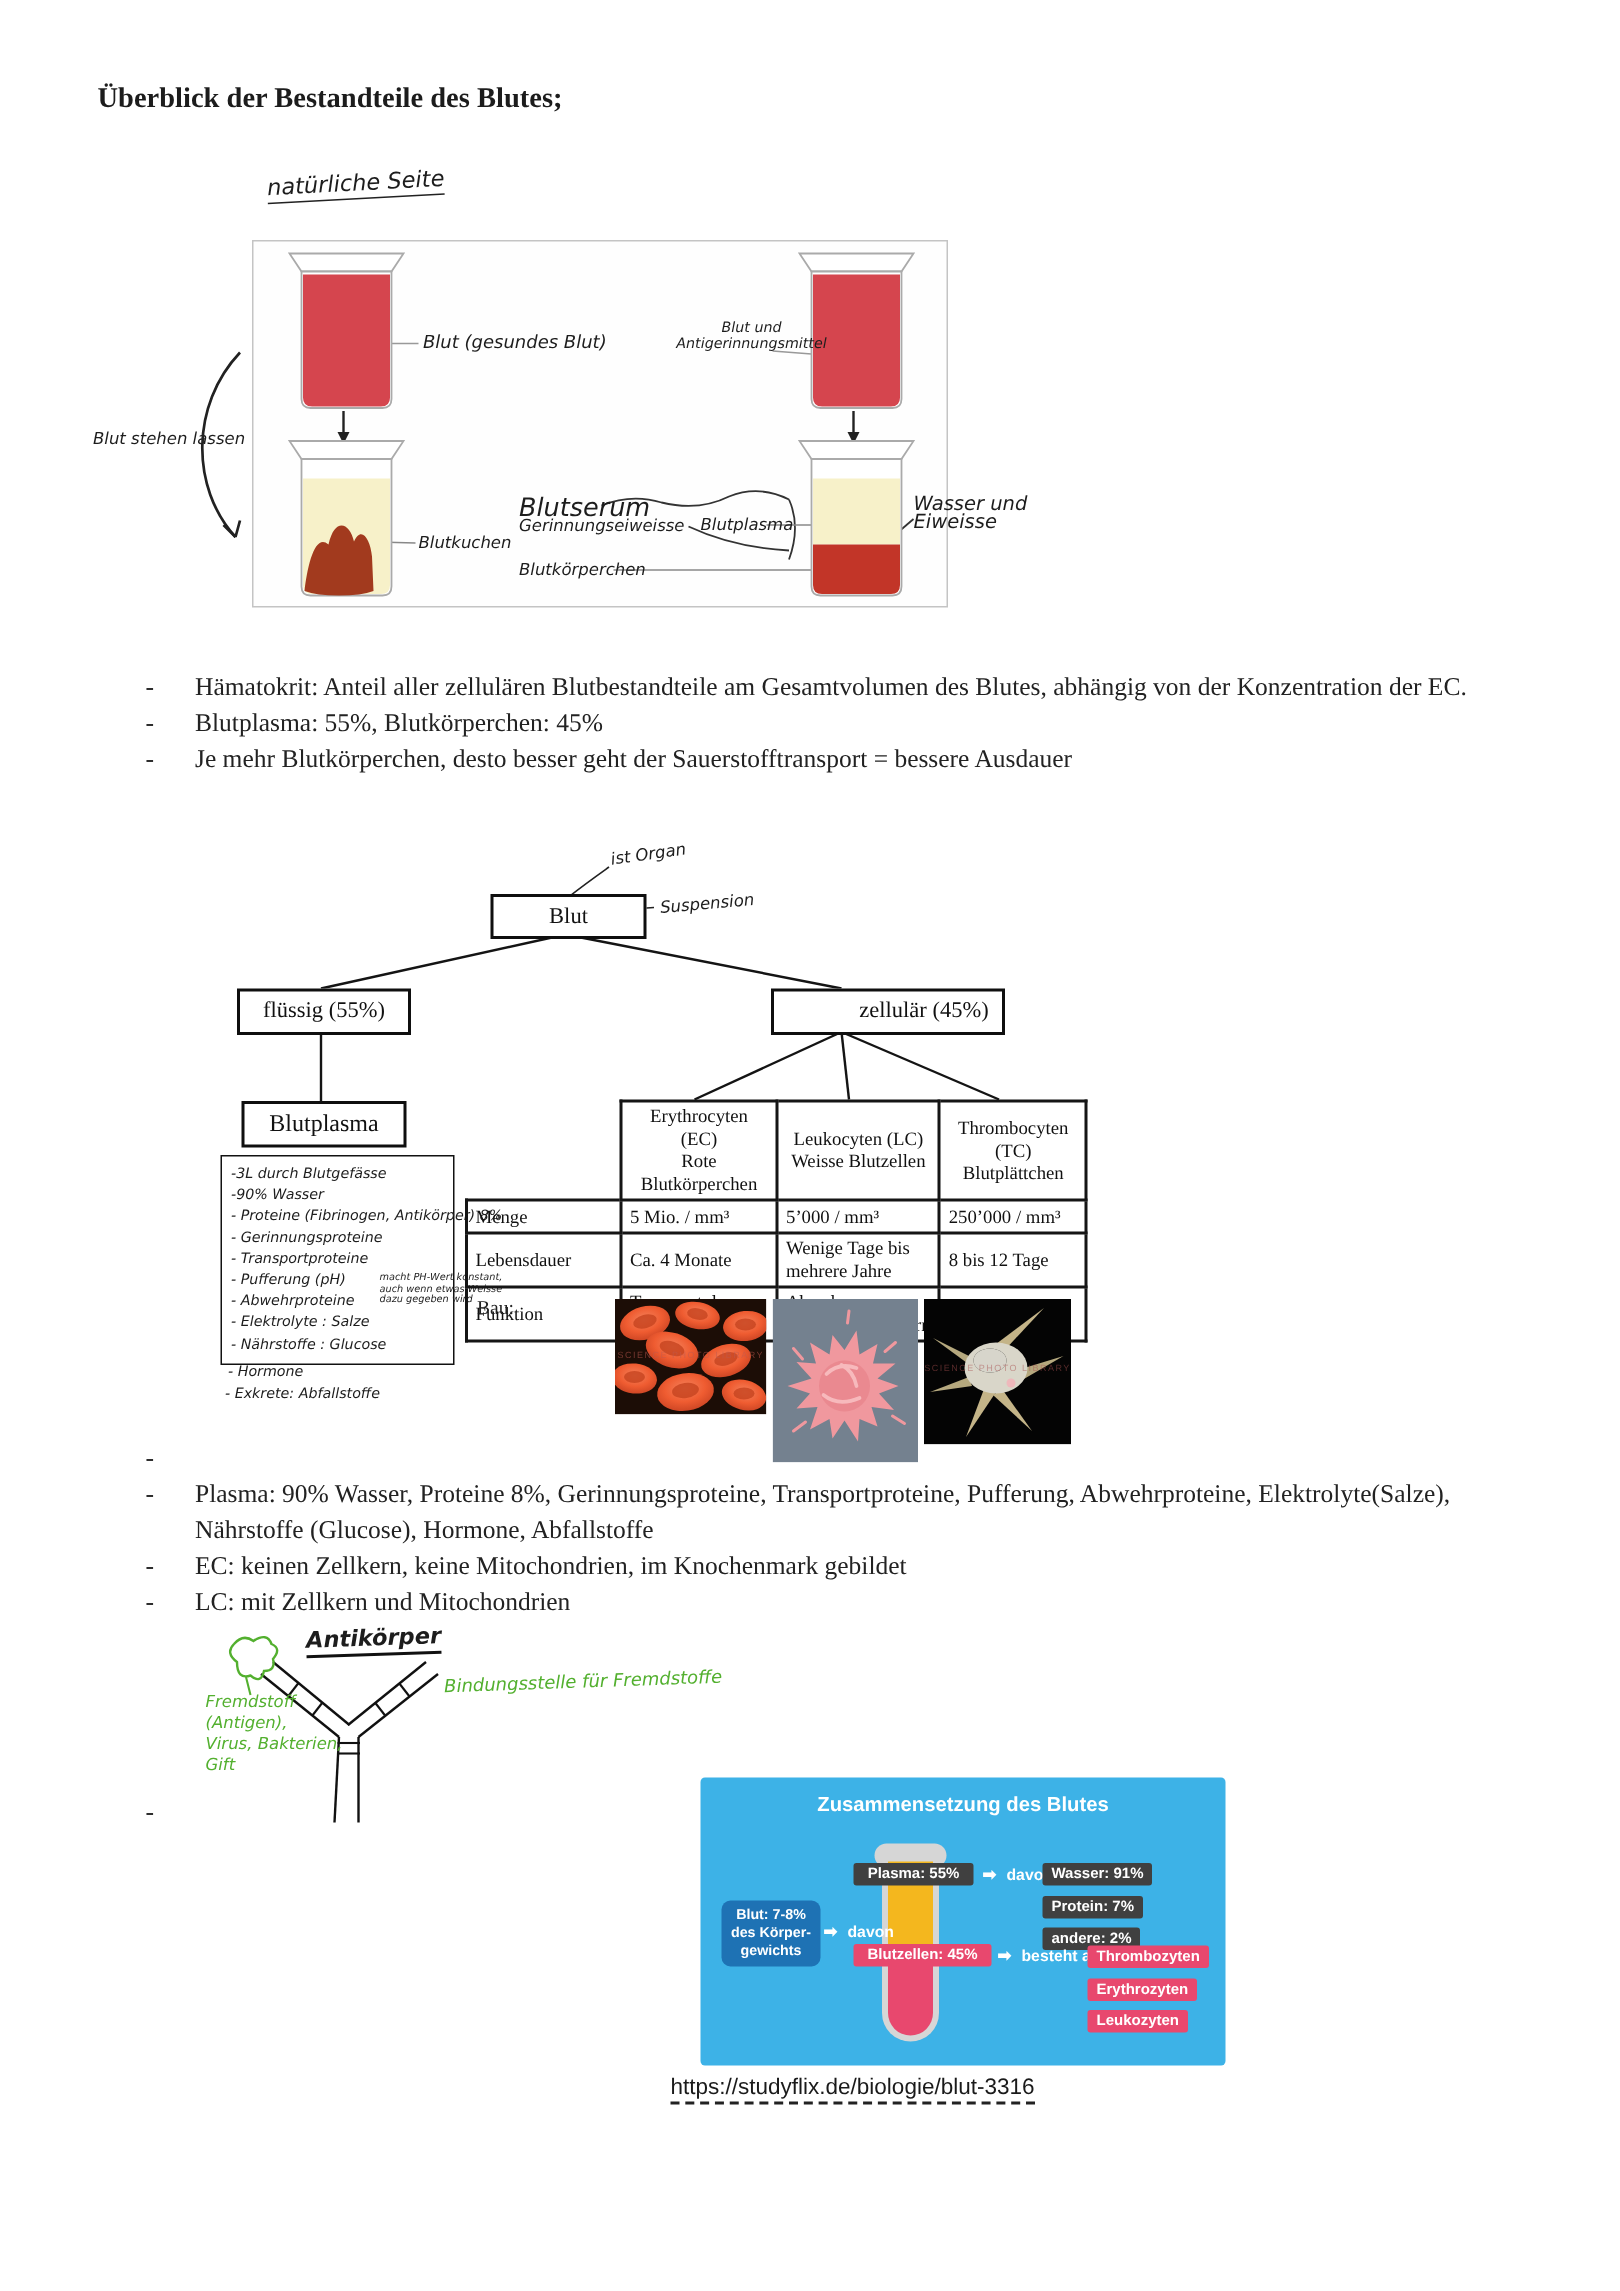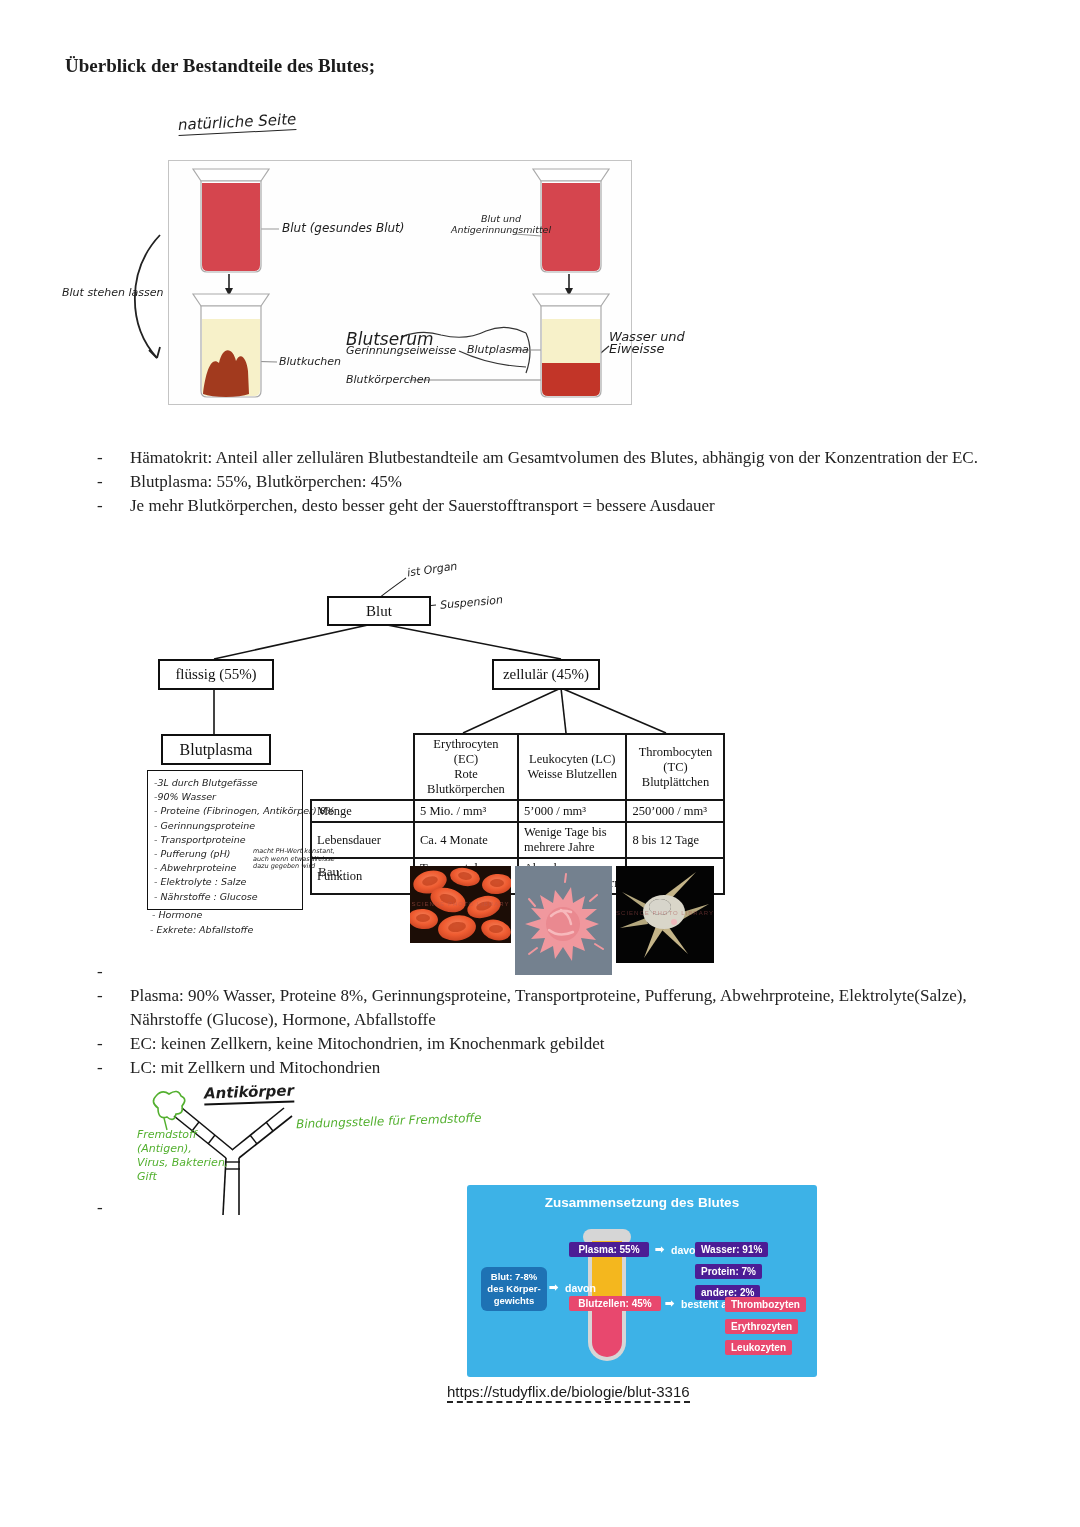--- a/index.html
+++ b/index.html
@@ -37,21 +37,21 @@
   .c-ec{width:92px;} .c-lc{width:92px;} .c-tc{width:86px;}
   .cell-img{position:absolute;overflow:hidden;}
   .watermark{position:absolute;left:0;right:0;top:45%;text-align:center;font-family:"Liberation Sans",sans-serif;
              font-size:6px;letter-spacing:1px;pointer-events:none;}
   
   .infog{left:467px;top:1185px;width:350px;height:192px;background:#3db2e7;border-radius:3px;
          font-family:"Liberation Sans",sans-serif;overflow:hidden;}
   .ig-title{position:absolute;left:0;right:0;top:10px;text-align:center;color:#ffffff;font-size:13.5px;font-weight:bold;}
   .ig-badge{position:absolute;color:#fff;font-size:10px;font-weight:bold;text-align:center;border-radius:2px;
             padding:2px 6px;white-space:nowrap;box-sizing:border-box;}
-  .ig-yellow{background:#4c1d95;} .ig-pink{background:#e8486e;}
+  .ig-yellow{background:#404040;} .ig-pink{background:#e8486e;}
   .ig-arrow{position:absolute;color:#ffffff;font-size:11px;font-weight:bold;}
   .ig-word{position:absolute;color:#ffffff;font-size:10.5px;font-weight:bold;white-space:nowrap;}
   .ig-blue-box{position:absolute;left:14px;top:82px;width:66px;height:44px;background:#1e72b4;border-radius:6px;
                color:#fff;font-size:9.5px;line-height:12px;font-weight:bold;display:flex;flex-direction:column;
                align-items:center;justify-content:center;text-align:center;}
   
   .src-link{left:447px;top:1383px;font-family:"Liberation Sans",sans-serif;font-size:15px;color:#1a1a1a;
             border-bottom:2px dashed #222;padding-bottom:1px;text-decoration:none;}
 </style>
 </head>
@@ -152,21 +152,21 @@
     <line x1="421" y1="128" x2="426" y2="173" stroke="#141414" stroke-width="1.6"></line>
     <line x1="421" y1="128" x2="526" y2="173" stroke="#141414" stroke-width="1.6"></line>
     <path d="M225,50 C235,40 252,28 266,18" fill="none" stroke="#222" stroke-width="1.1"></path>
     <path d="M242,55 C262,50 280,46 296,45" fill="none" stroke="#222" stroke-width="1.1"></path>
   </svg>
 
   <div class="fc-box" style="left:327px;top:596px;width:100px;height:26px;">Blut</div>
   <span class="abs hw" style="left:407px;top:563px;font-size:11px;transform:rotate(-8deg);">ist Organ</span>
   <span class="abs hw" style="left:440px;top:596px;font-size:11px;transform:rotate(-5deg);">Suspension</span>
   <div class="fc-box" style="left:158px;top:659px;width:112px;height:27px;">flüssig (55%)</div>
-  <div class="fc-box" style="left:492px;top:659px;width:104px;height:27px;">zellulär (45%)</div>
+  <div class="fc-box" style="left:514px;top:659px;width:104px;height:27px;padding-left:48px;">zellulär (45%)</div>
   <div class="fc-box" style="left:161px;top:734px;width:106px;height:27px;font-size:16px;">Blutplasma</div>
 
   <div class="abs notes-box">
     <div class="note-line">-3L durch Blutgefässe</div>
     <div class="note-line">-90% Wasser</div>
     <div class="note-line">- Proteine (Fibrinogen, Antikörper) 8%</div>
     <div class="note-line">- Gerinnungsproteine</div>
     <div class="note-line">- Transportproteine</div>
     <div class="note-line">- Pufferung (pH)</div>
     <div class="note-line">- Abwehrproteine</div>

